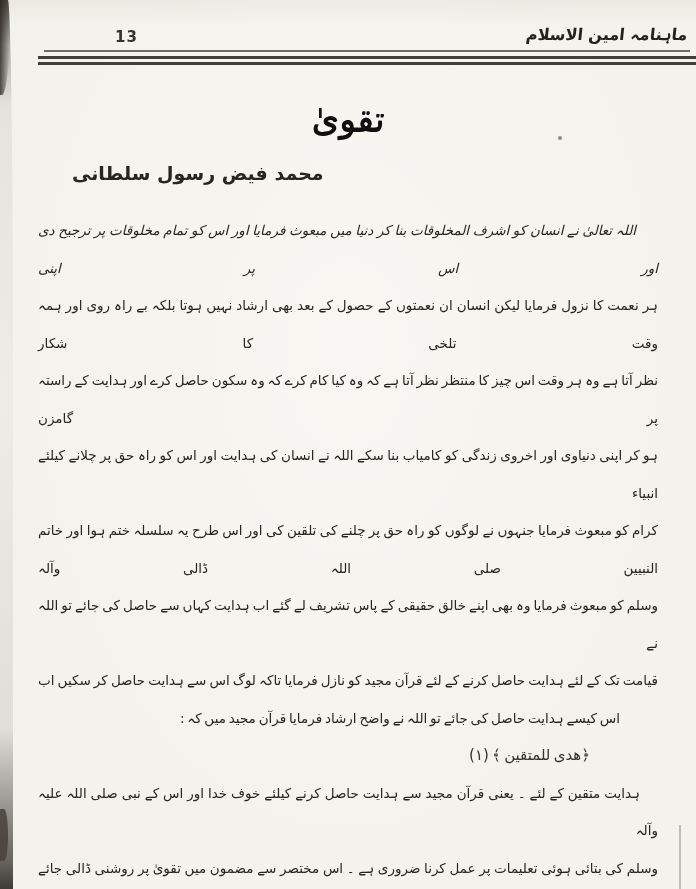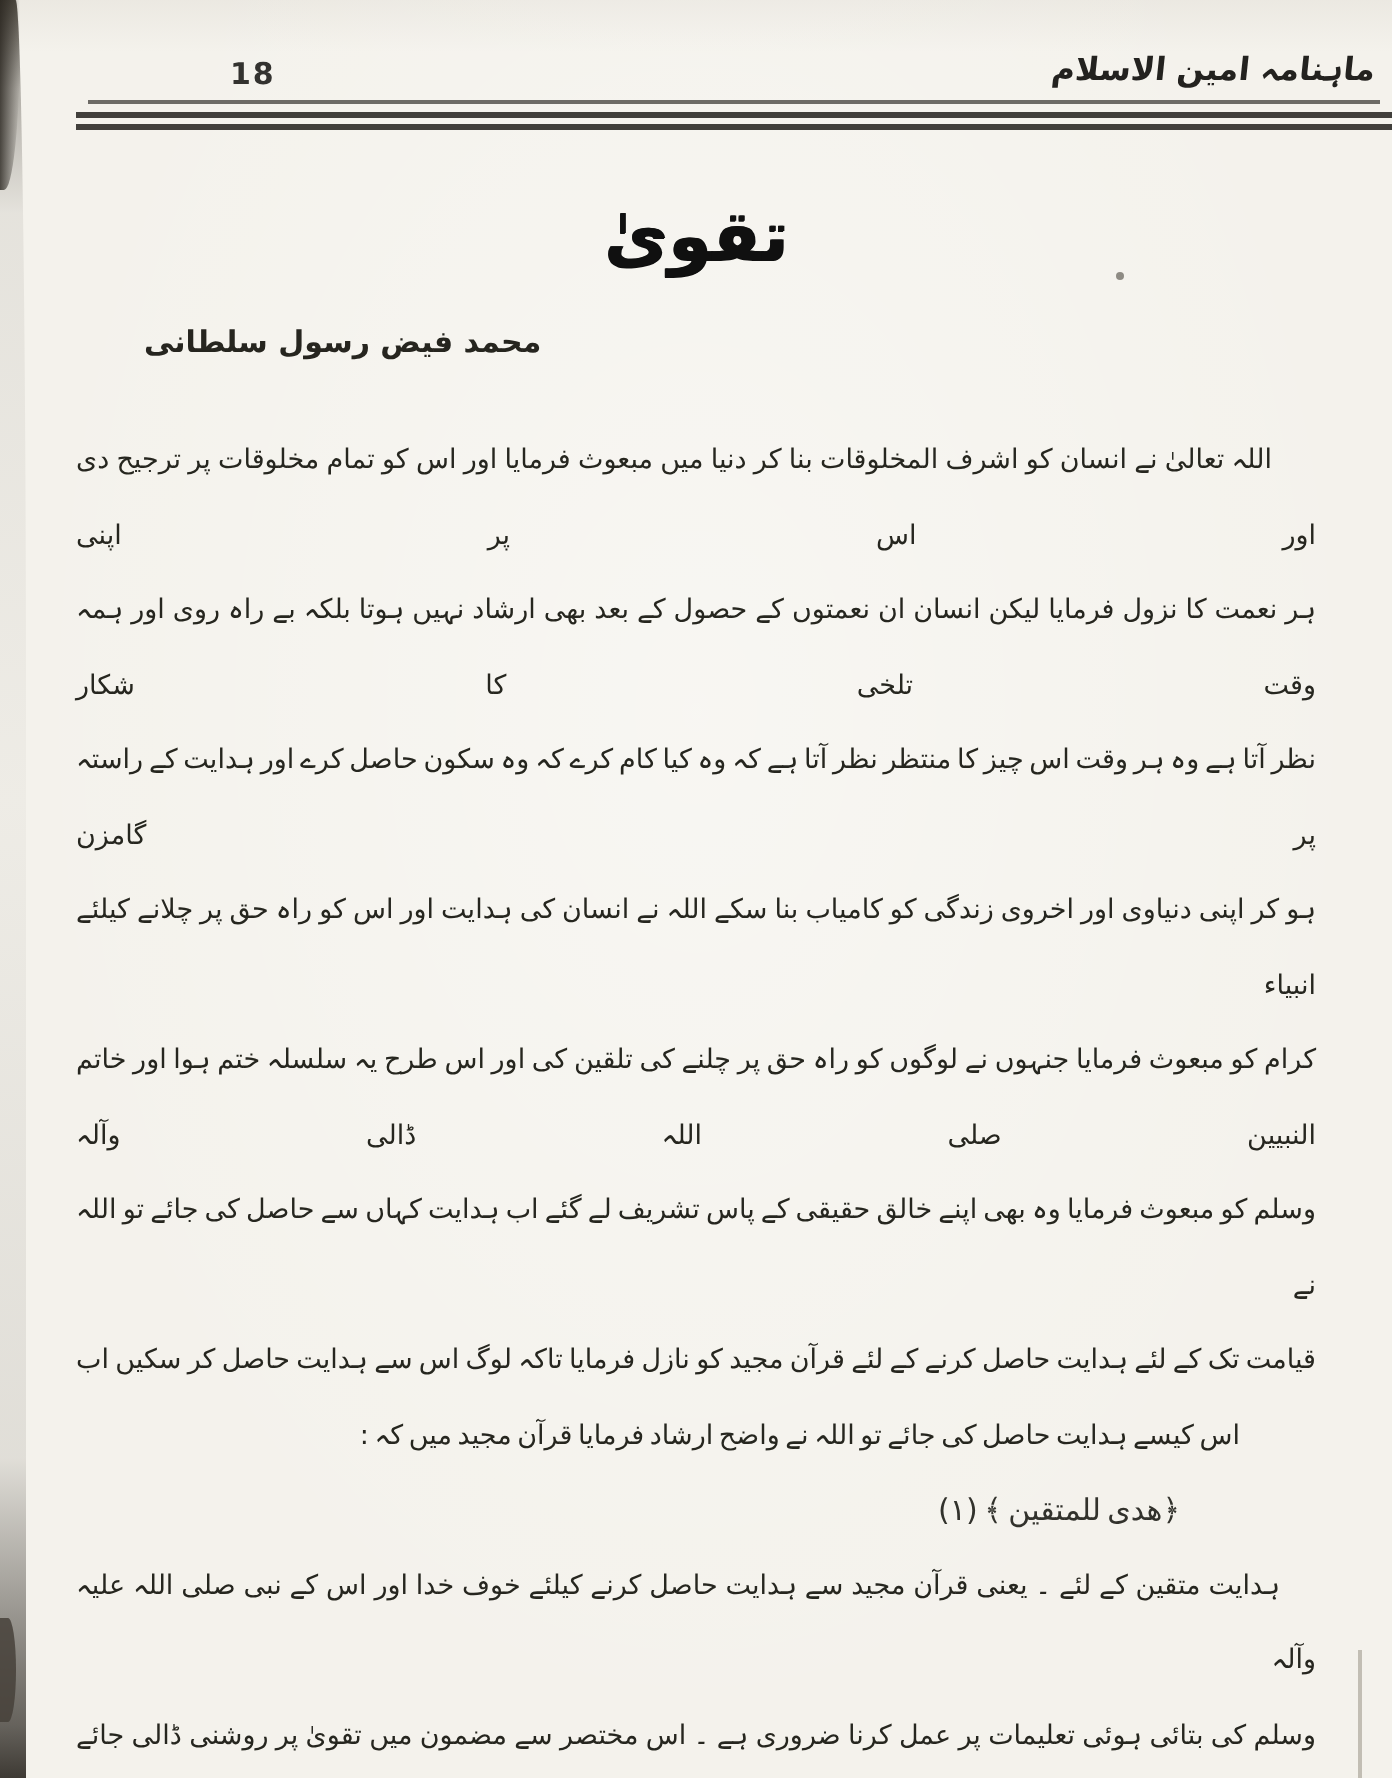--- a/index.html
+++ b/index.html
@@ -56,57 +56,57 @@
     font-size:16px; font-weight:bold; color:#23221f;
     transform:skewX(-6deg);
   }
   .rule{ position:absolute; }
   .rule-thin{ top:50px; left:44px; right:6px; height:2px; background:#6d6b66; }
   .rule-a{ top:56px; left:38px; right:0; height:3px; background:#413f3b; }
   .rule-b{ top:62px; left:38px; right:0; height:3px; background:#413f3b; }
   
   .title{
     position:absolute; top:99px; left:0; width:100%;
-    text-align:center; font-size:35px; font-weight:bold; color:#101010;
+    text-align:center; font-size:35px; font-weight:normal; color:#101010;
     text-shadow:.6px 0 #101010, 0 .5px #101010;
   }
   .author{
     position:absolute; top:162px; left:72px;
-    font-size:15px; font-weight:bold; color:#26251f;
+    font-size:19px; font-weight:bold; color:#26251f;
   }
   
   .body{
     position:absolute; top:212px; right:38px; width:620px;
     direction:rtl;
     font-size:13.5px; line-height:37.5px;
     word-spacing:-1.5px;
     color:#26261f;
   }
   .jline{ text-align:justify; text-align-last:justify; -moz-text-align-last:justify; }
   .endline{ text-align:center; text-align-last:right; }
-  .ind1{ text-indent:22px; }
+  .ind1{ text-indent:22px;font-style:italic; }
   .ind2{ text-indent:18px; }
   .pr38{ padding-right:38px; }
   .quote{
     padding-right:68px;
     font-size:15px; color:#32322c;
   }
 </style>
 </head>
 <body>
 
 <div class="page">
 
   <div class="edge-left"></div>
   <div class="corner-topleft"></div>
   <div class="mark-bottomleft"></div>
   <div class="line-bottomright"></div>
   <div class="speck"></div>
 
-  <span class="page-num">18</span>
+  <span class="page-num">13</span>
   <span class="masthead">ماہنامہ امین الاسلام</span>
   <div class="rule rule-thin"></div>
   <div class="rule rule-a"></div>
   <div class="rule rule-b"></div>
 
   <h1 class="title">تقویٰ</h1>
   <div class="author">محمد فیض رسول سلطانی</div>
 
   <main class="body">
     <div class="jline ind1">اللہ تعالیٰ نے انسان کو اشرف المخلوقات بنا کر دنیا میں مبعوث فرمایا اور اس کو تمام مخلوقات پر ترجیح دی اور اس پر اپنی</div>

